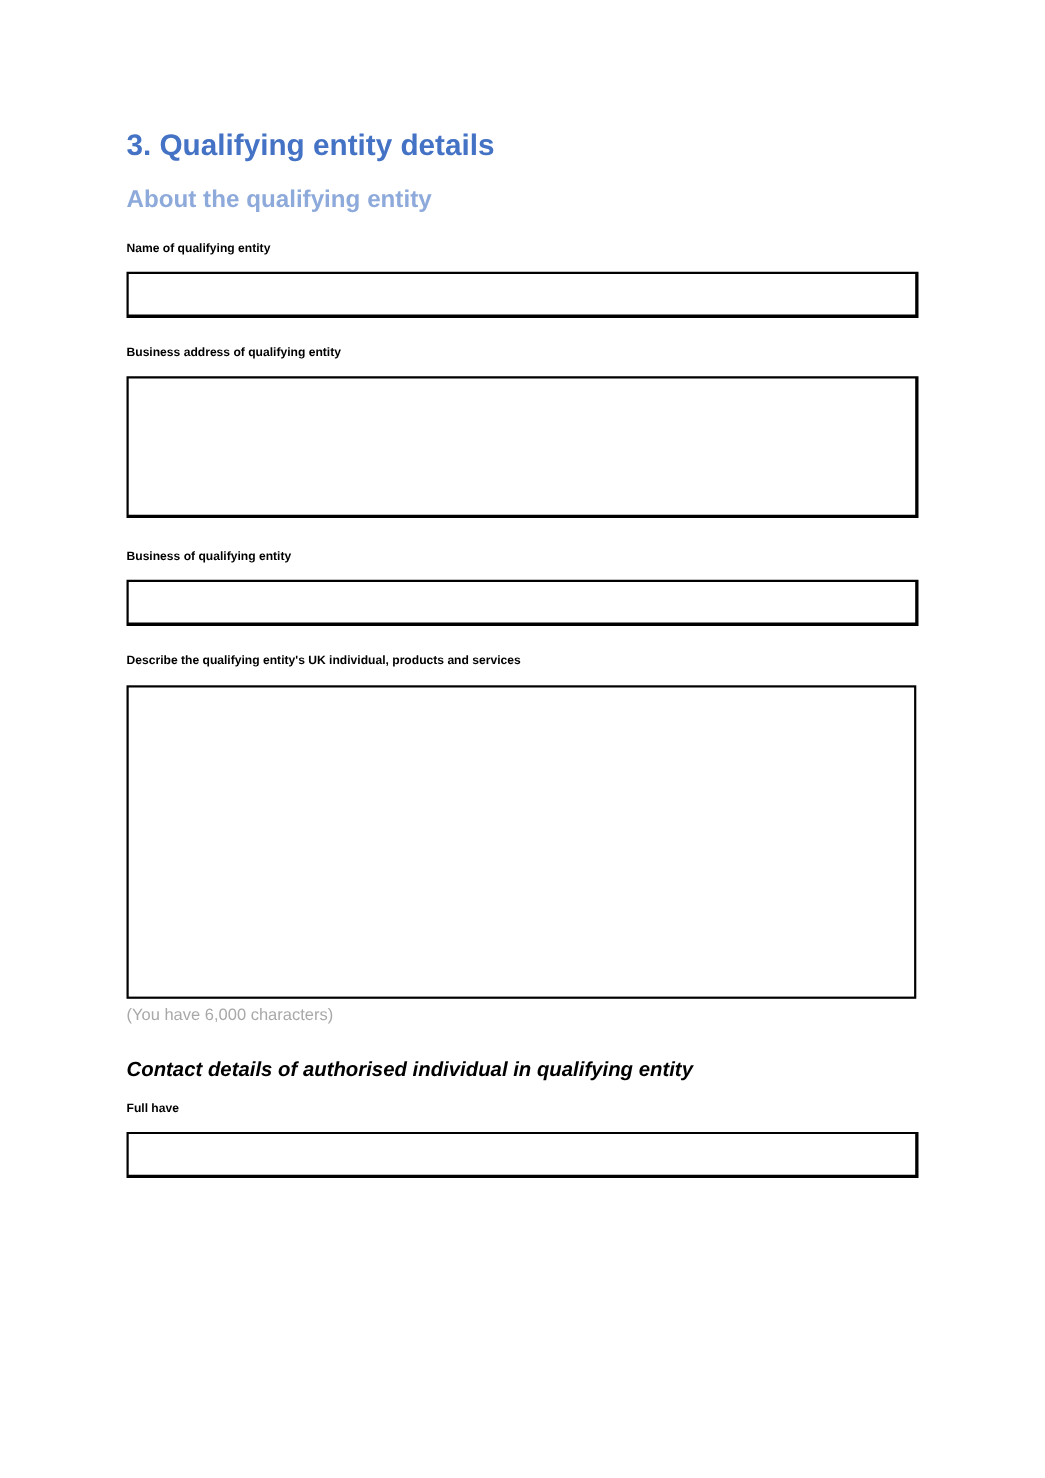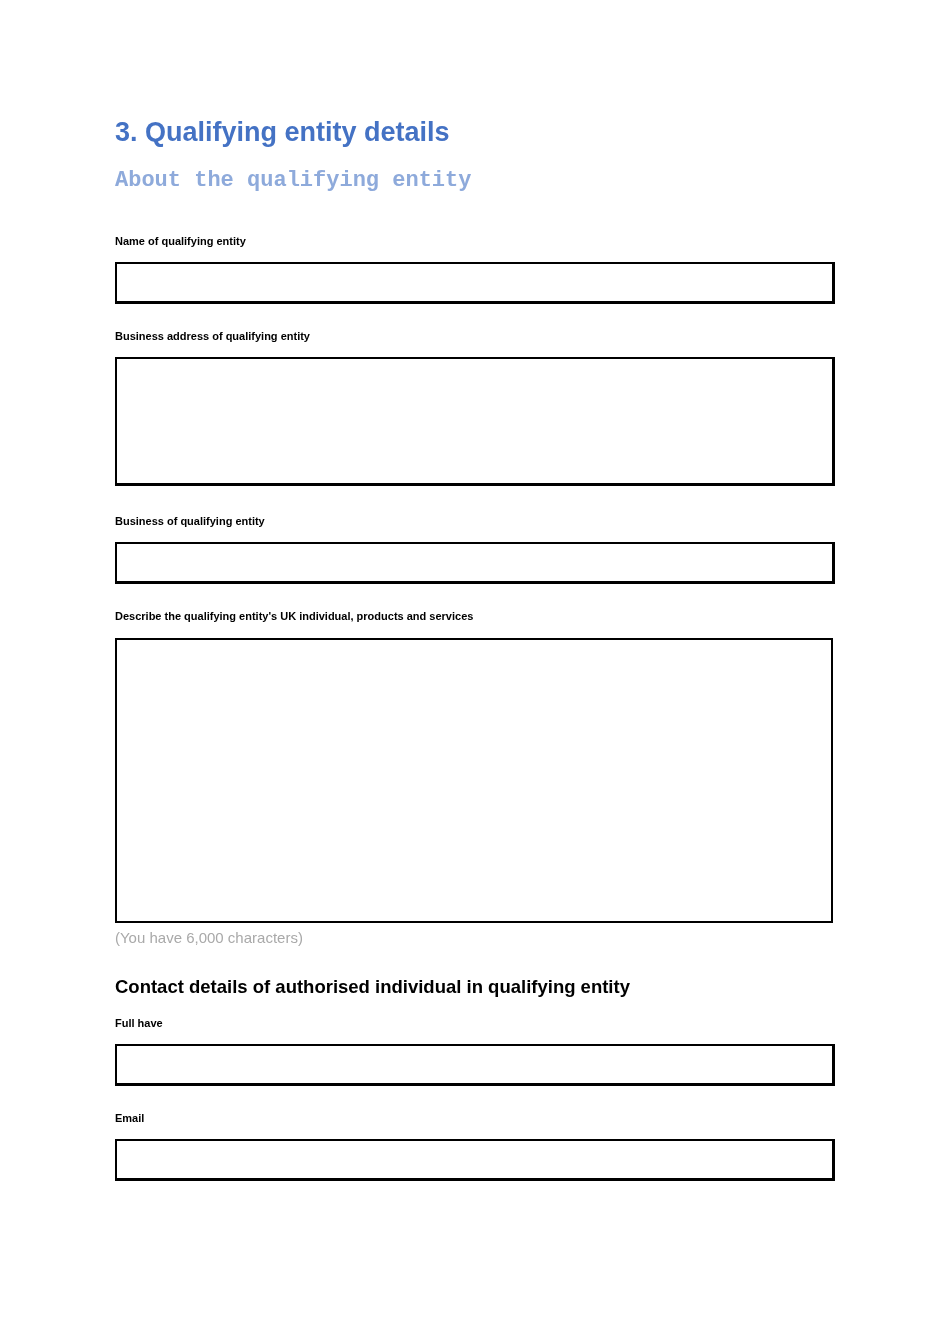--- a/index.html
+++ b/index.html
@@ -30,22 +30,21 @@
     line-height: 1.1;
     margin-bottom: 21px;
     letter-spacing: 0;
   }
 
   h2.doc-subtitle {
     font-size: 22px;
     font-weight: bold;
     color: #8eaadb;
     line-height: 1.1;
-    margin-bottom: 42px;
-    font-family: Liberation Mono, monospace;
+    margin-bottom: 27px;
   }
 
   .field {
     margin-bottom: 26px;
   }
 
   .field-label {
     display: block;
     font-size: 11px;
     font-weight: bold;
@@ -108,20 +107,21 @@
     margin-top: 16px;
   }
 
   h3.contact-heading {
     font-size: 18.5px;
     font-weight: bold;
     color: #000000;
     margin-top: 4px;
     margin-bottom: 19px;
     line-height: 1.2;
+    font-style: italic;
   }
 </style>
 </head>
 <body>
 
 <div class="page">
 
   <h1 class="doc-title">3. Qualifying entity details</h1>
 
   <h2 class="doc-subtitle">About the qualifying entity</h2>
@@ -147,18 +147,14 @@
     <span class="char-hint">(You have 6,000 characters)</span>
   </div>
 
   <h3 class="contact-heading">Contact details of authorised individual in qualifying entity</h3>
 
   <div class="field">
     <label class="field-label">Full have</label>
     <input type="text" class="text-box" value="" style="">
   </div>
 
-  <div class="field">
-    <label class="field-label">Email</label>
-    <input type="text" class="text-box" value="" style="">
-  </div>
 
 </div>
 
 </body></html>

